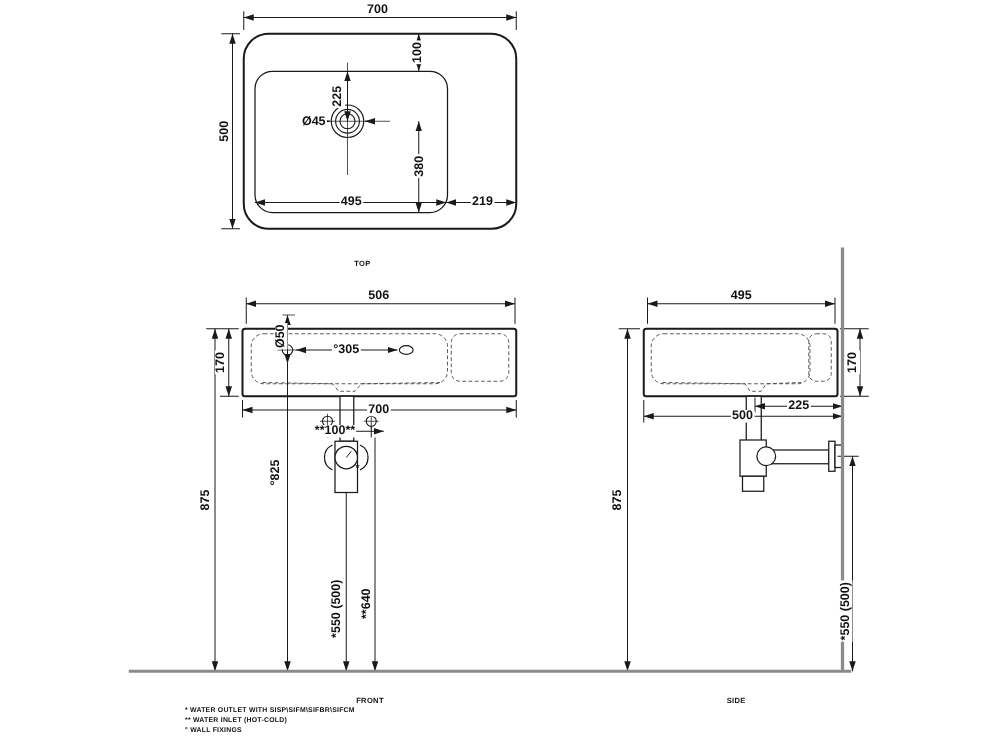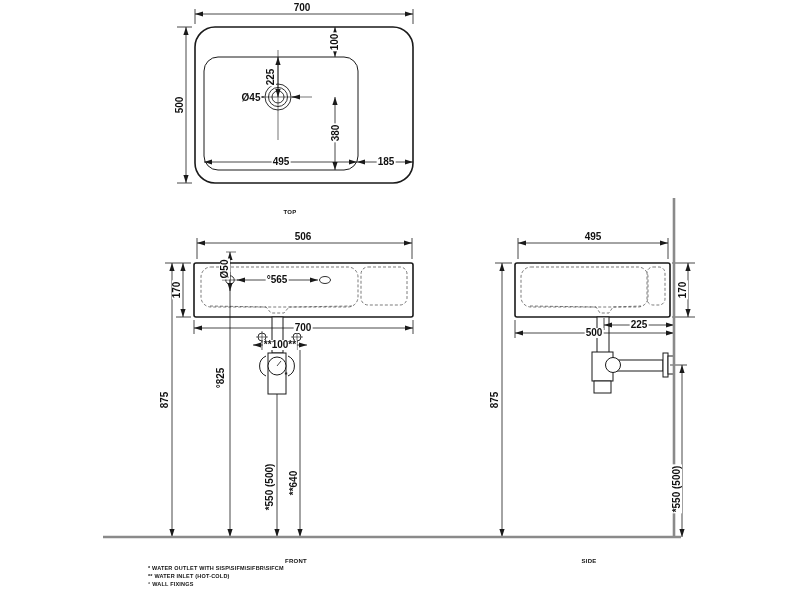--- a/index.html
+++ b/index.html
@@ -150,32 +150,32 @@
     <line x1="103" y1="537" x2="681" y2="537" stroke="#8a8a8a" stroke-width="2.4"></line>
   </g>
 </svg>
 
 <div class="lbl" style="left:302px;top:8px">700</div>
 <div class="lbl v" style="left:180px;top:105px">500</div>
 <div class="lbl v" style="left:335px;top:42px">100</div>
 <div class="lbl v" style="left:271px;top:77px">225</div>
 <div class="lbl v" style="left:336px;top:133px">380</div>
 <div class="lbl" style="left:281px;top:162px">495</div>
-<div class="lbl" style="left:386px;top:162px">185</div>
+<div class="lbl" style="left:386px;top:162px">219</div>
 <div class="lbl" style="left:251px;top:98px">Ø45</div>
 <div class="caption" style="left:290px;top:212px">TOP</div>
 
 <div class="lbl" style="left:303px;top:237px">506</div>
 <div class="lbl v" style="left:177px;top:290px">170</div>
 <div class="lbl v" style="left:165px;top:400px">875</div>
 <div class="lbl" style="left:303px;top:328px">700</div>
 <div class="lbl v" style="left:225px;top:269px">Ø50</div>
-<div class="lbl" style="left:277px;top:280px">°565</div>
+<div class="lbl" style="left:277px;top:280px">°305</div>
 <div class="lbl v" style="left:221px;top:378px">°825</div>
-<div class="lbl" style="left:280px;top:345px">**100**</div>
+<div class="lbl" style="left:268px;top:345px">**100**</div>
 <div class="lbl v" style="left:270px;top:487px">*550 (500)</div>
 <div class="lbl v" style="left:294px;top:483px">**640</div>
 <div class="star" style="left:286px;top:374px">*</div>
 <div class="caption" style="left:296px;top:561px">FRONT</div>
 
 <div class="lbl" style="left:593px;top:237px">495</div>
 <div class="lbl v" style="left:683px;top:290px">170</div>
 <div class="lbl v" style="left:495px;top:400px">875</div>
 <div class="lbl" style="left:639px;top:325px">225</div>
 <div class="lbl" style="left:594px;top:333px">500</div>

